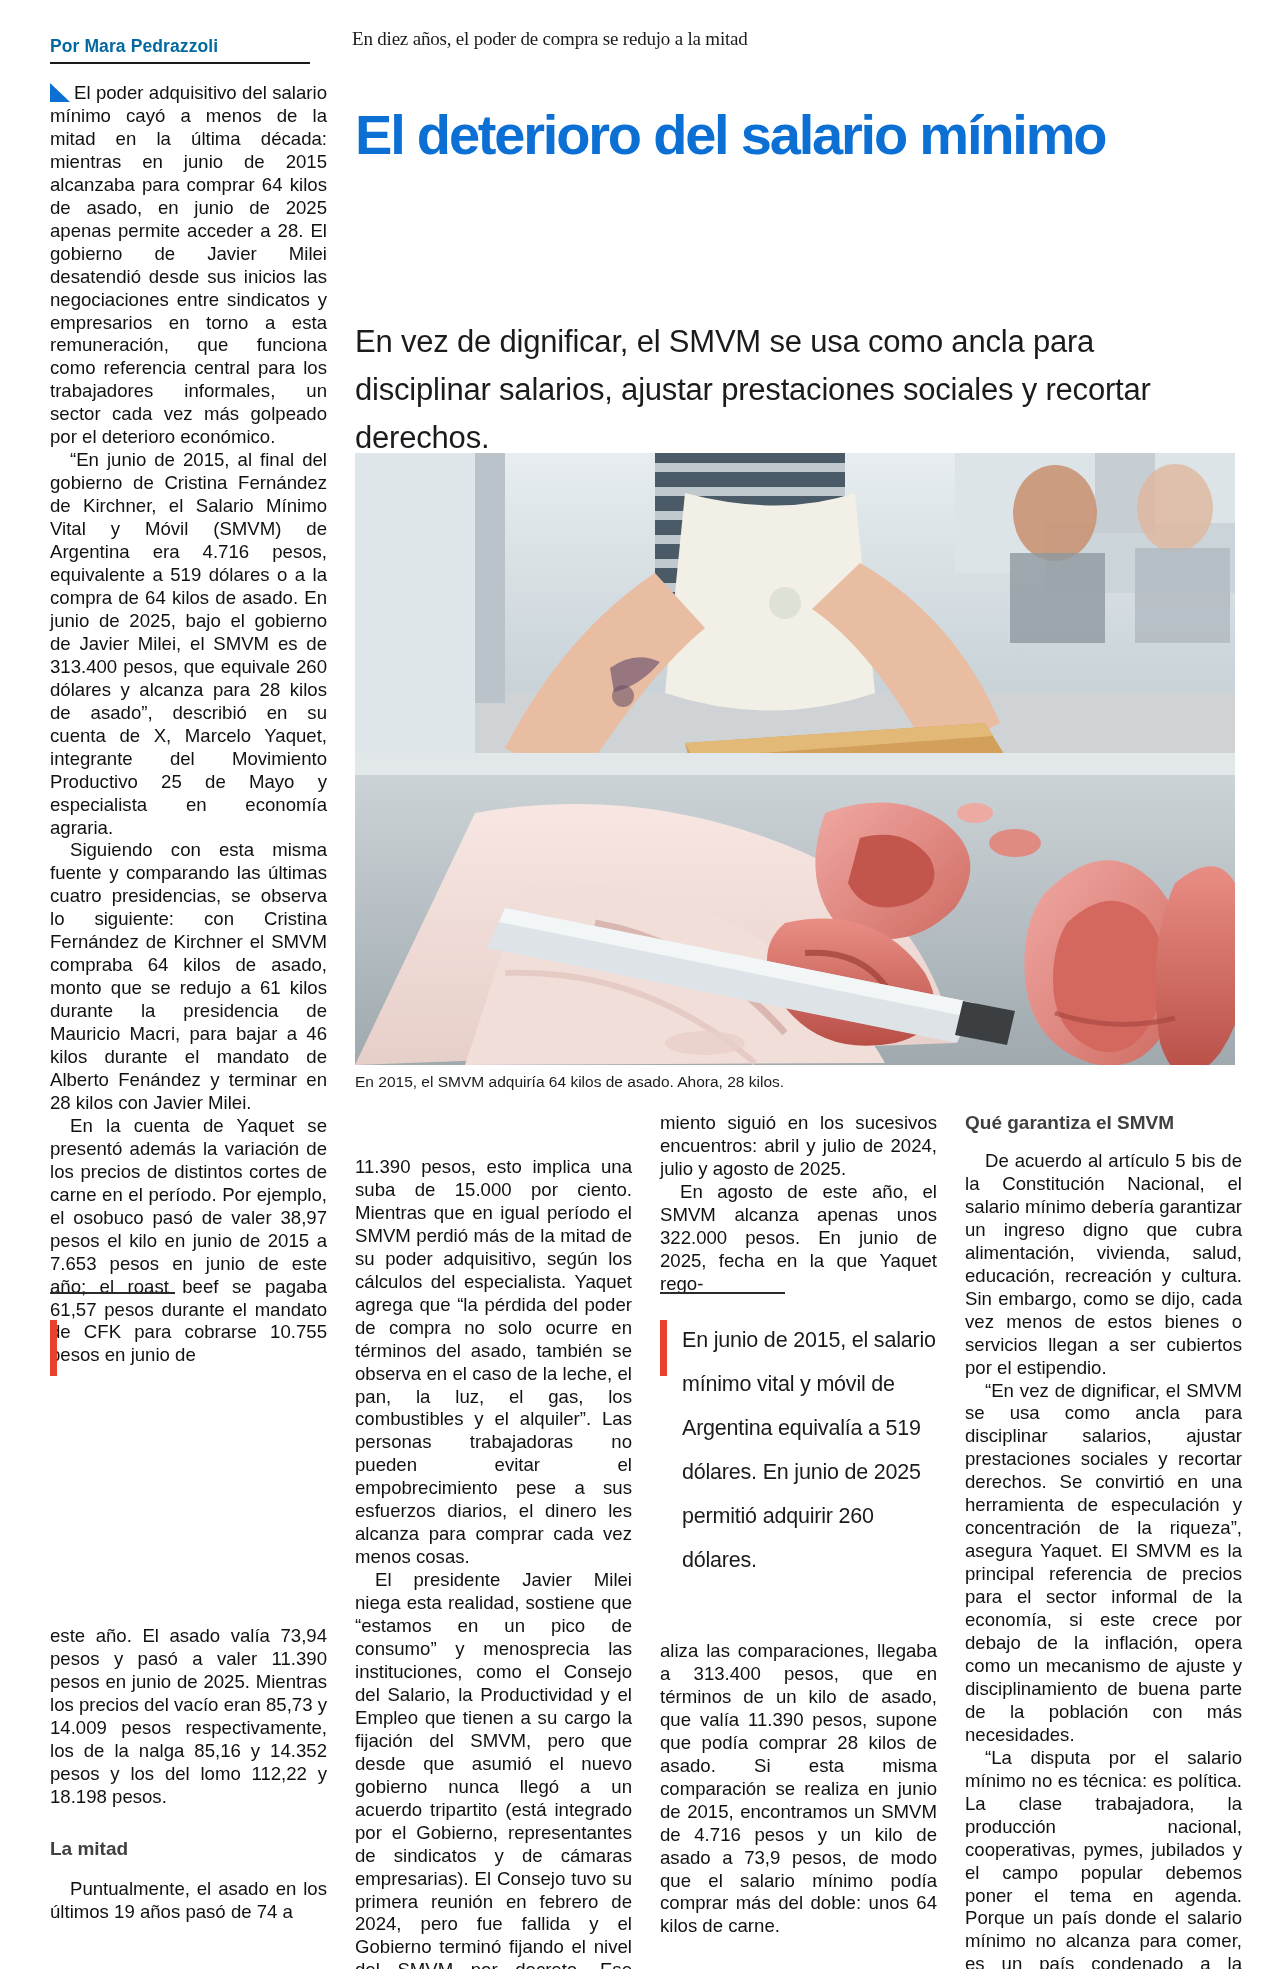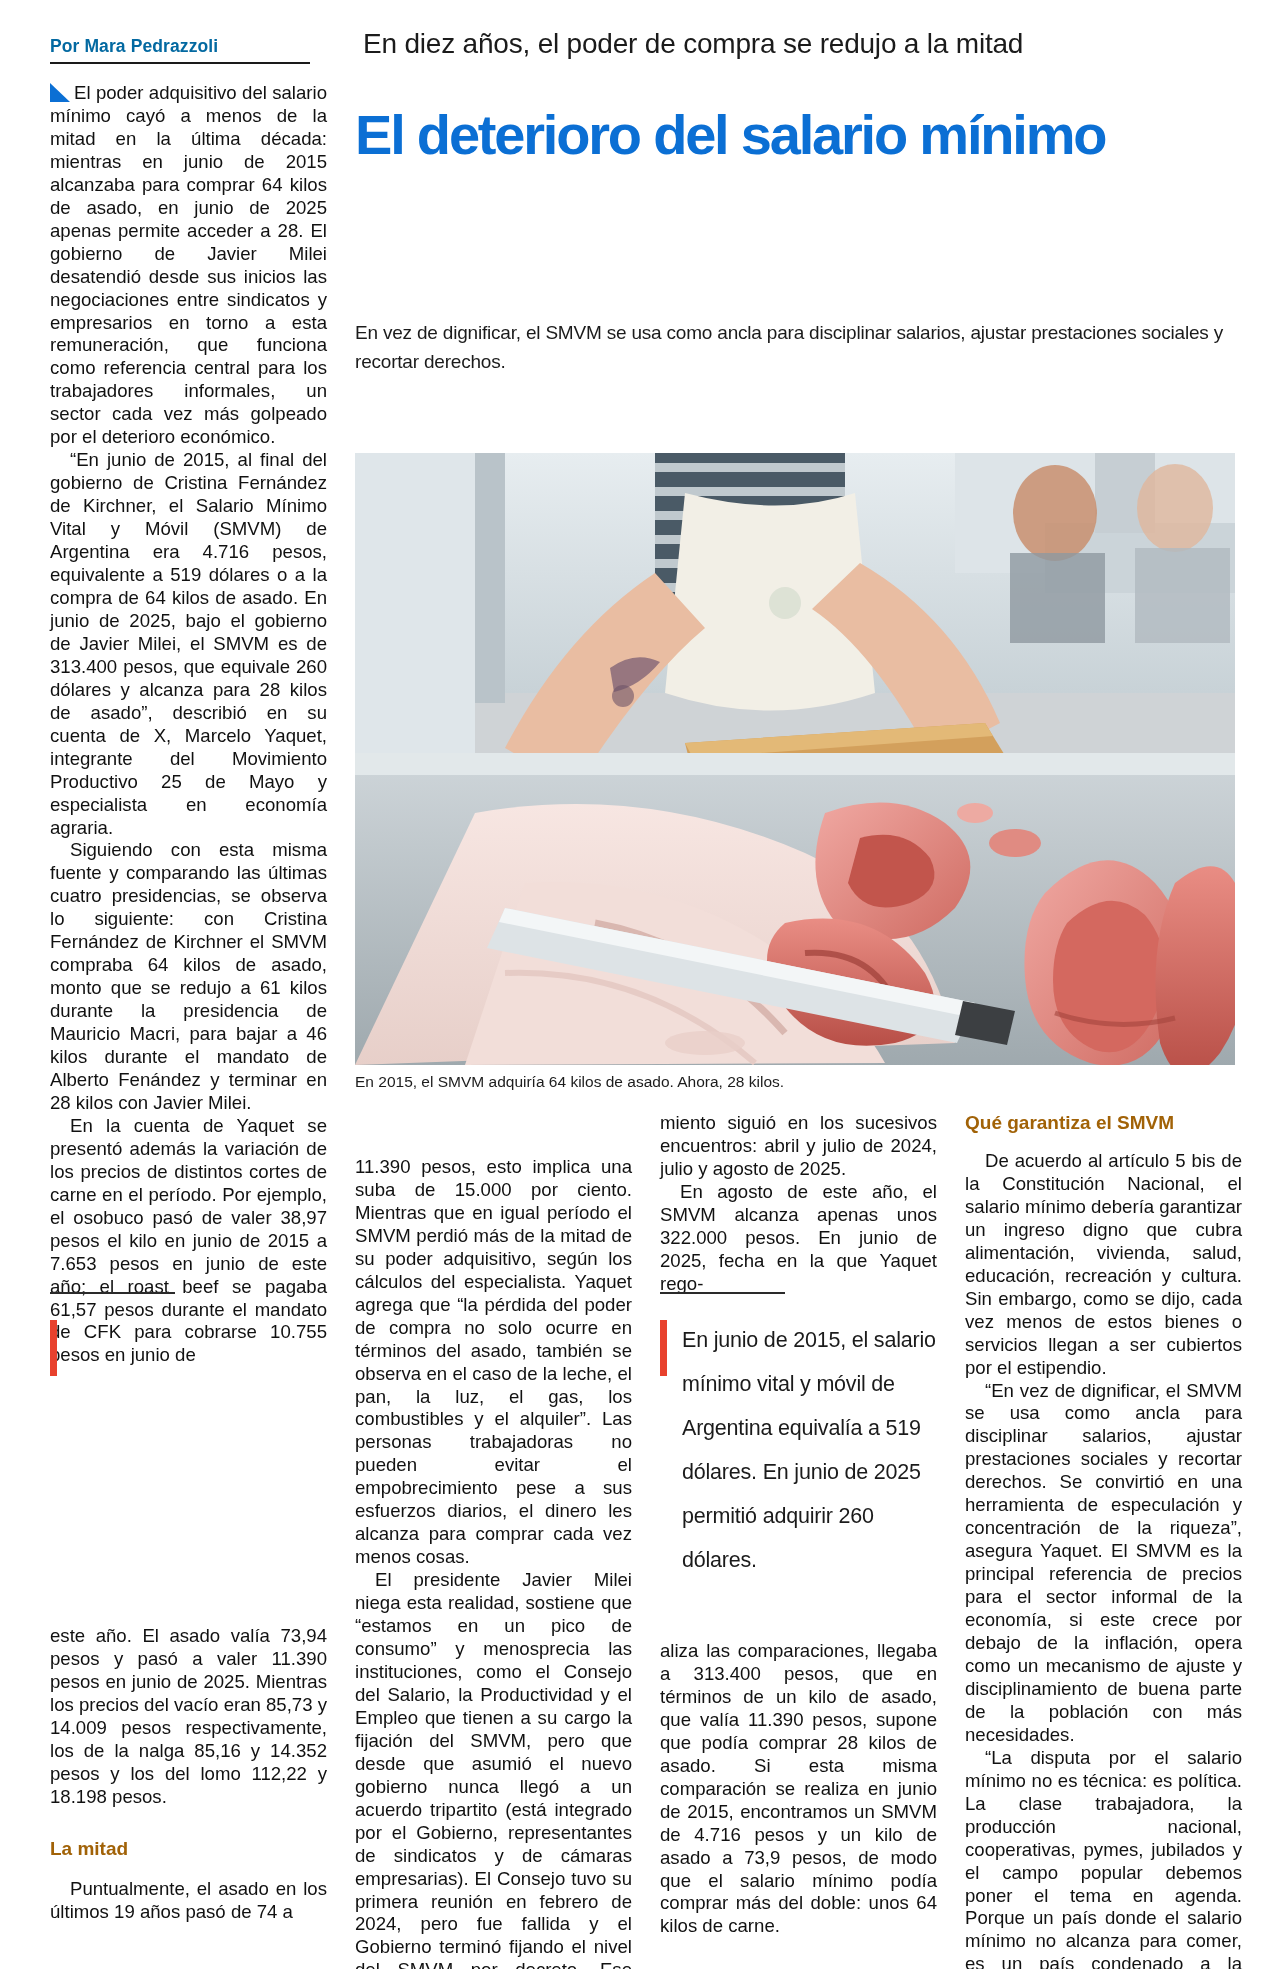--- a/index.html
+++ b/index.html
@@ -3,44 +3,44 @@
 <meta charset="utf-8">
 <style>
   html,body{margin:0;padding:0;background:#ffffff;}
   body{width:1261px;height:1969px;font-family:"Liberation Serif", serif;color:#111;position:relative;overflow:hidden;}
   .page{position:absolute;left:0;top:0;width:1261px;height:1969px;padding:0;box-sizing:border-box;}
 
   
   .byline{position:absolute;left:50px;top:36px;width:260px;font-family:"Liberation Sans", sans-serif;font-weight:bold;font-size:17.5px;color:#0369a1;letter-spacing:.1px;}
   .byline-rule{position:absolute;left:50px;top:62px;width:260px;height:2px;background:#1a1a1a;}
 
-  .kicker{position:absolute;left:363px;top:28px;width:870px;font-family:Liberation Sans, sans-serif;font-size:28px;color:#1b1b1b;letter-spacing:-.2px;}
+  .kicker{position:absolute;left:352px;top:28px;width:870px;font-family:Liberation Serif, serif;font-size:19px;color:#1b1b1b;letter-spacing:-.2px;}
   .headline{position:absolute;left:355px;top:70px;width:880px;font-family:"Liberation Sans", sans-serif;font-weight:bold;font-size:56px;line-height:.97;color:#0b6fd4;letter-spacing:-2.2px;}
-  .subhead{position:absolute;left:355px;top:318px;width:880px;font-family:"Liberation Sans", sans-serif;font-size:19px;line-height:1.55;color:#1b1b1b;letter-spacing:-.2px;}
+  .subhead{position:absolute;left:355px;top:318px;width:880px;font-family:"Liberation Sans", sans-serif;font-size:31px;line-height:1.55;color:#1b1b1b;letter-spacing:-.2px;}
 
   
   .photo{position:absolute;left:355px;top:453px;width:880px;height:612px;overflow:hidden;background:#cfd3d6;}
   .photo svg{display:block;width:880px;height:612px;}
   .caption{position:absolute;left:355px;top:1073px;width:880px;font-family:"Liberation Sans", sans-serif;font-size:15.5px;color:#1c1c1c;}
 
   
   .col{position:absolute;font-family:Liberation Sans, sans-serif;font-size:18.6px;line-height:1.235;text-align:justify;color:#111;}
   .col p{margin:0;text-indent:20px;}
   .col p.noindent{text-indent:0;}
 
   .c1{left:50px;top:80px;width:277px;}
   .c2{left:355px;top:1112px;width:277px;margin-top:44px;}
   .c3{left:660px;top:1112px;width:277px;}
   .c4{left:965px;top:1112px;width:277px;}
 
   .c1b{left:50px;top:1625px;width:277px;}
   .c3b{left:660px;top:1640px;width:277px;}
   .dropcap{display:inline-block;width:0;height:0;border-left:20px solid #0b6fd4;border-top:19px solid transparent;border-bottom:0 solid transparent;vertical-align:baseline;margin-right:4px;position:relative;top:3px;}
 
-  .subtitle{font-family:"Liberation Sans", sans-serif;font-weight:bold;font-size:19px;color:#a16207;margin:0;}
+  .subtitle{font-family:"Liberation Sans", sans-serif;font-weight:bold;font-size:19px;color:#404040;margin:0;}
   .sub-la-mitad{position:absolute;left:50px;top:1838px;width:277px;}
   .sub-que{position:absolute;left:965px;top:1112px;width:277px;}
 
   
   .pullquote{position:absolute;font-family:"Liberation Sans", sans-serif;font-size:21.5px;line-height:2.05;color:#1b1b1b;letter-spacing:-.2px;}
   .pq1{left:50px;top:1318px;width:277px;}
   .pq2{left:660px;top:1318px;width:277px;}
   .pq-bar{position:absolute;width:7px;height:56px;background:#e8412d;}
   .pq1-bar{left:50px;top:1320px;}
   .pq2-bar{left:660px;top:1320px;}

